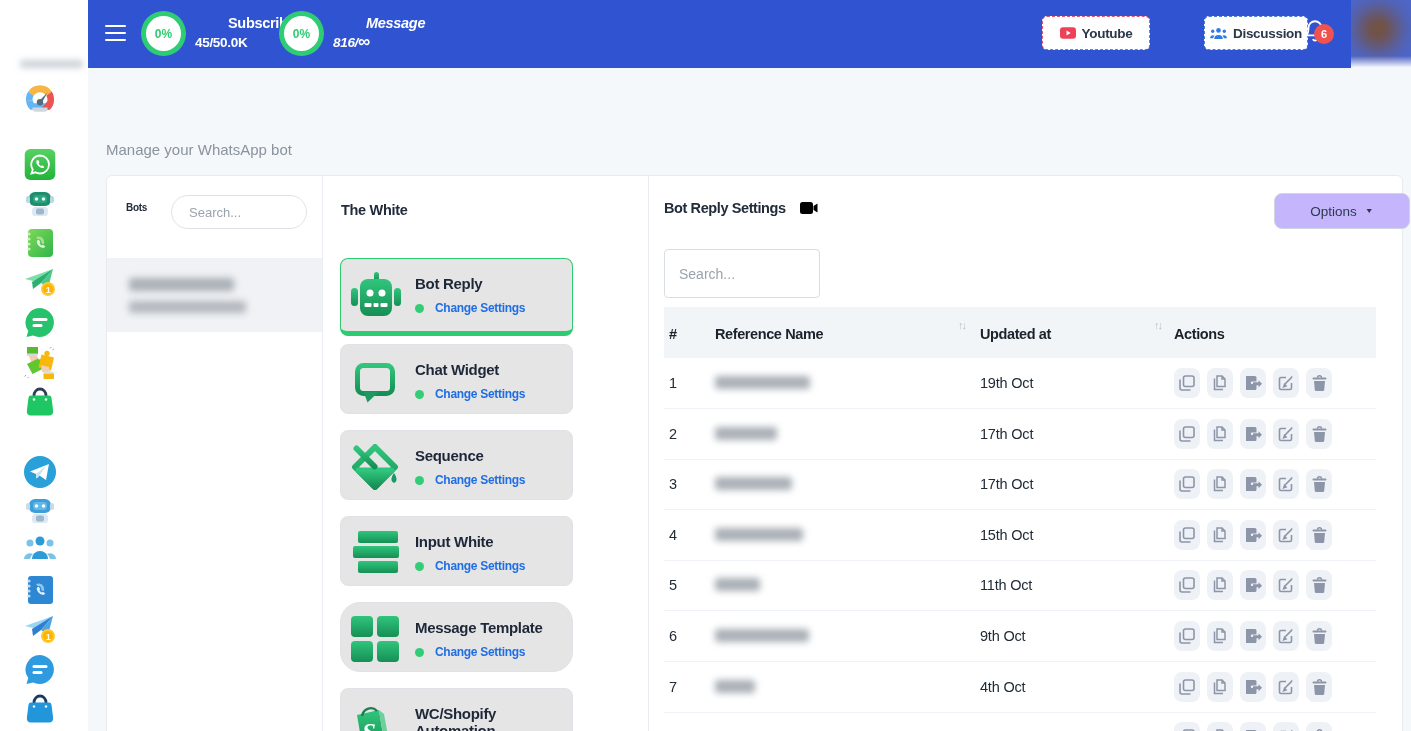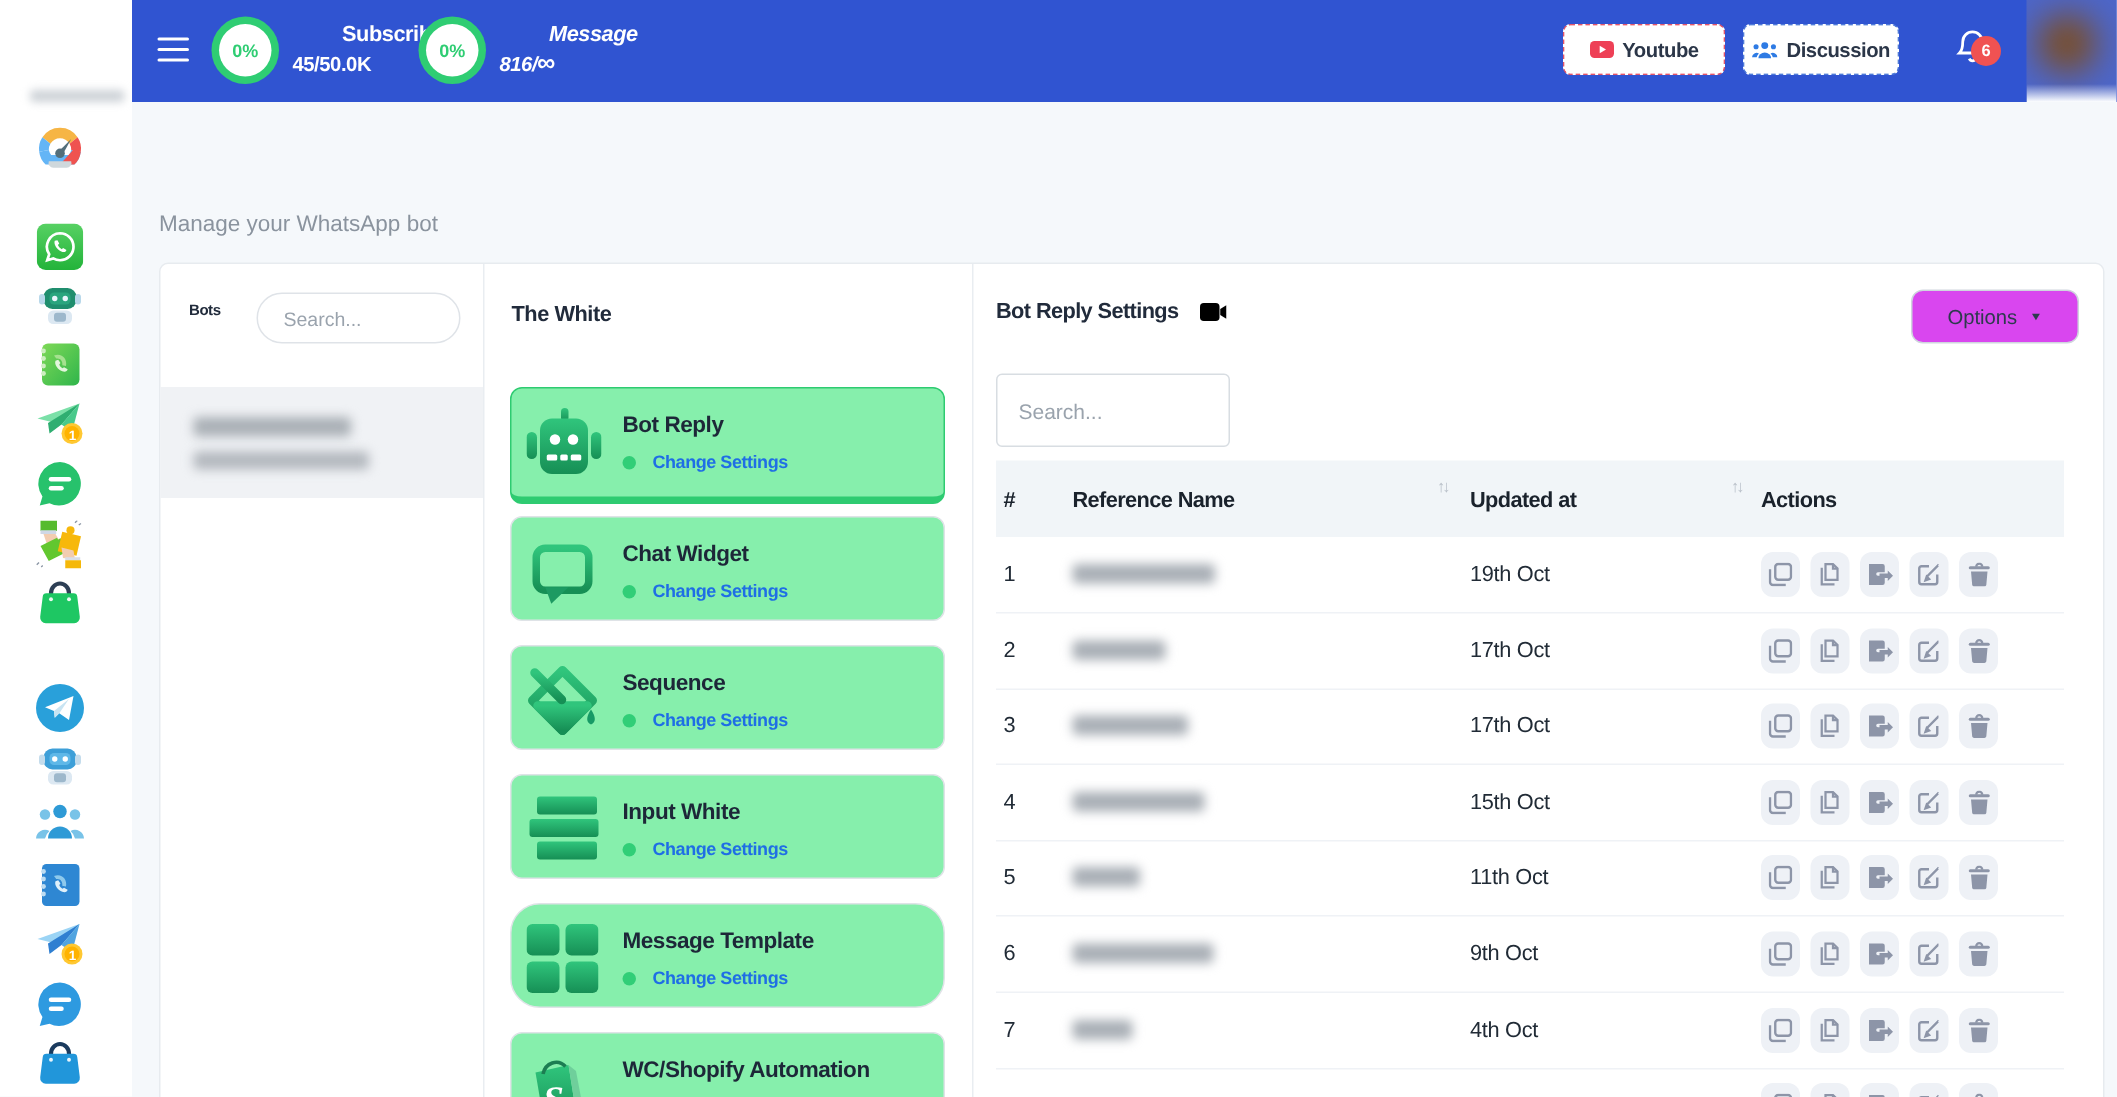--- a/index.html
+++ b/index.html
@@ -9,45 +9,45 @@
 .navbar { position:absolute; left:88px; top:0; width:1323px; height:68px; background:#3054d1; z-index:4; }
 .burger { position:absolute; left:17px; top:25px; width:21px; }
 .burger div { height:2px; background:#fff; border-radius:2px; margin-bottom:5px; }
 .ring { position:absolute; top:11px; width:45px; height:45px; border-radius:50%; background:#2fcd73; display:flex; align-items:center; justify-content:center; }
 .ring .inner { width:35px; height:35px; border-radius:50%; background:#fff; display:flex; align-items:center; justify-content:center; font-size:12px; font-weight:bold; color:#2fcd73; }
 .nstat { position:absolute; top:15px; color:#fff; }
 .nstat .t1 { font-size:14.5px; font-weight:bold; letter-spacing:-0.3px;margin-left:33px; }
 .nstat .t2 { font-size:13.5px; font-weight:bold; margin-top:4px; letter-spacing:-0.3px; }
 .nbtn { position:absolute; top:16px; height:34px; border-radius:5px; background:#fff; display:flex; align-items:center; justify-content:center; font-size:13.5px; color:#2b3648; font-weight:bold; letter-spacing:-0.3px;}
 .yt { left:954px; width:108px; border:1px dashed #e4556a; }
-.disc { left:1074px; width:104px; border:1px dashed #4f7bd8; }
+.disc { left:1116px; width:104px; border:1px dashed #4f7bd8; }
 .avatarbox { position:absolute; left:1263px; top:0; width:60px; height:68px; background:#4d66c9; overflow:hidden; }
 .avatarbox .blob { position:absolute; left:7px; top:9px; width:40px; height:40px; border-radius:50%; background:#7a4e28; filter:blur(11px); }
 .avatarbox .fade { position:absolute; left:0; bottom:0; width:60px; height:12px; background:linear-gradient(180deg, rgba(255,255,255,0), #fdfeff); }
 .main { position:absolute; left:88px; top:68px; width:1323px; height:663px; background:#f5f8fb; }
 .h1 { position:absolute; left:18px; top:32px; font-size:24px; font-weight:bold; color:#1c2430; letter-spacing:-0.8px; }
 .sub { position:absolute; left:18px; top:73px; font-size:15px; color:#8a939e; }
 .card { position:absolute; left:18px; top:107px; width:1297px; height:700px; background:#fff; border:1px solid #e7ebef; border-radius:6px; }
 .col1 { position:absolute; left:0; top:0; width:216px; height:100%; border-right:1px solid #e9edf1; }
 .col2 { position:absolute; left:216px; top:0; width:326px; height:100%; border-right:1px solid #e9edf1; }
 .col3 { position:absolute; left:542px; top:0; width:755px; height:100%; }
 .bots-label { position:absolute; left:19px; top:26px; font-size:10px; font-weight:bold; color:#212b3b; letter-spacing:-0.3px; }
 .pill { position:absolute; left:64px; top:19px; width:136px; height:34px; border:1px solid #dfe3e8; border-radius:17px; color:#9aa3ad; font-size:13px; display:flex; align-items:center; padding-left:17px; background:#fff;}
 .botitem { position:absolute; left:0px; top:82px; width:215px; height:74px; background:#f0f2f5; }
 .blurline { position:absolute; background:#aab0b6; filter:blur(3.5px); border-radius:3px; }
 .colhead { position:absolute; left:18px; top:26px; font-size:14.5px; font-weight:bold; color:#212b3b; letter-spacing:-0.3px; }
-.bcard { position:absolute; left:17px; width:290px; height:70px; background:#86efac; border:1px solid #dfe3e7; border-radius:8px; }
+.bcard { position:absolute; left:17px; width:233px; height:70px; background:#e5e5e5; border:1px solid #dfe3e7; border-radius:8px; }
 .bcard.active { border:1px solid #2ecb71; height:78px; border-bottom:5px solid #2ecb71; }
 .bcard .ttl { position:absolute; left:74px; top:16px; font-size:15px; font-weight:bold; color:#1d2738; letter-spacing:-0.3px; }
 .bcard .cs { position:absolute; left:74px; top:42px; display:flex; align-items:center; }
 .bcard .dot { width:9px; height:9px; border-radius:50%; background:#31ce77; margin-right:11px; }
 .bcard .cst { font-size:12px; font-weight:bold; color:#1f6ee5; letter-spacing:-0.3px; }
 .bicon { position:absolute; left:10px; top:13px; width:50px; height:44px; }
 .r3title { position:absolute; left:15px; top:24px; font-size:14.5px; font-weight:bold; color:#212b3b; letter-spacing:-0.4px; display:flex; align-items:center;}
-.optbtn { position:absolute; left:625px; top:17px; width:112px; height:36px; border:1px solid #cfd6de; border-radius:8px; background:#d946ef; font-size:13.5px; color:#2d3a4d; display:flex; align-items:center; justify-content:center; }
+.optbtn { position:absolute; left:625px; top:17px; width:136px; height:36px; border:1px solid #cfd6de; border-radius:8px; background:#c4b5fd; font-size:13.5px; color:#2d3a4d; display:flex; align-items:center; justify-content:center; }
 .srch { position:absolute; left:15px; top:73px; width:156px; height:49px; border:1px solid #d8dde2; border-radius:4px; font-size:14px; color:#9aa3ad; display:flex; align-items:center; padding-left:14px; }
 .createbtn { position:absolute; left:619px; top:80px; width:107px; height:39px; background:#eef1f4; border-radius:6px; font-size:14px; color:#171d26; display:flex; align-items:center; justify-content:center; }
 .thead { position:absolute; left:15px; top:131px; width:712px; height:51px; background:#f1f5f8; }
 .th { position:absolute; top:19px; font-size:14.5px; font-weight:bold; color:#1a222c; letter-spacing:-0.4px; }
 .sort { position:absolute; top:12px; font-size:11px; color:#b9c0c9; letter-spacing:-2px;}
 .trow { position:absolute; left:15px; width:712px; height:51px; border-bottom:1px solid #eff2f6; }
 .tnum { position:absolute; left:5px; top:17px; font-size:14.5px; color:#212b36; }
 .tdate { position:absolute; left:316px; top:17px; font-size:14.5px; color:#212b36; letter-spacing:-0.2px; }
 .acts { position:absolute; left:510px; top:10px; display:flex; gap:7px; }
 .abtn { width:26px; height:30px; background:#eef1f6; border-radius:8px; display:flex; align-items:center; justify-content:center; }

